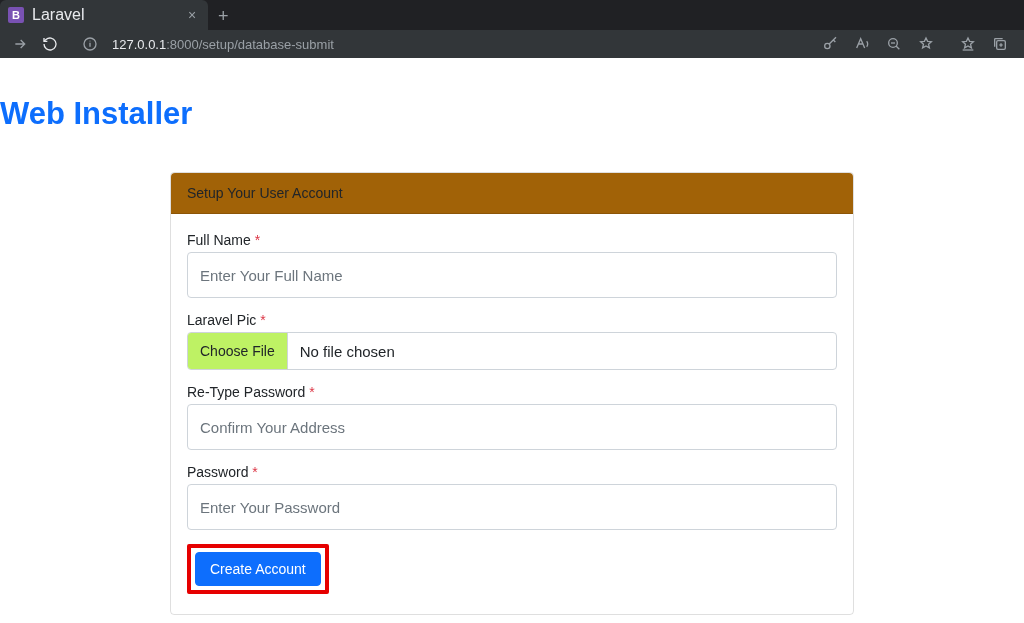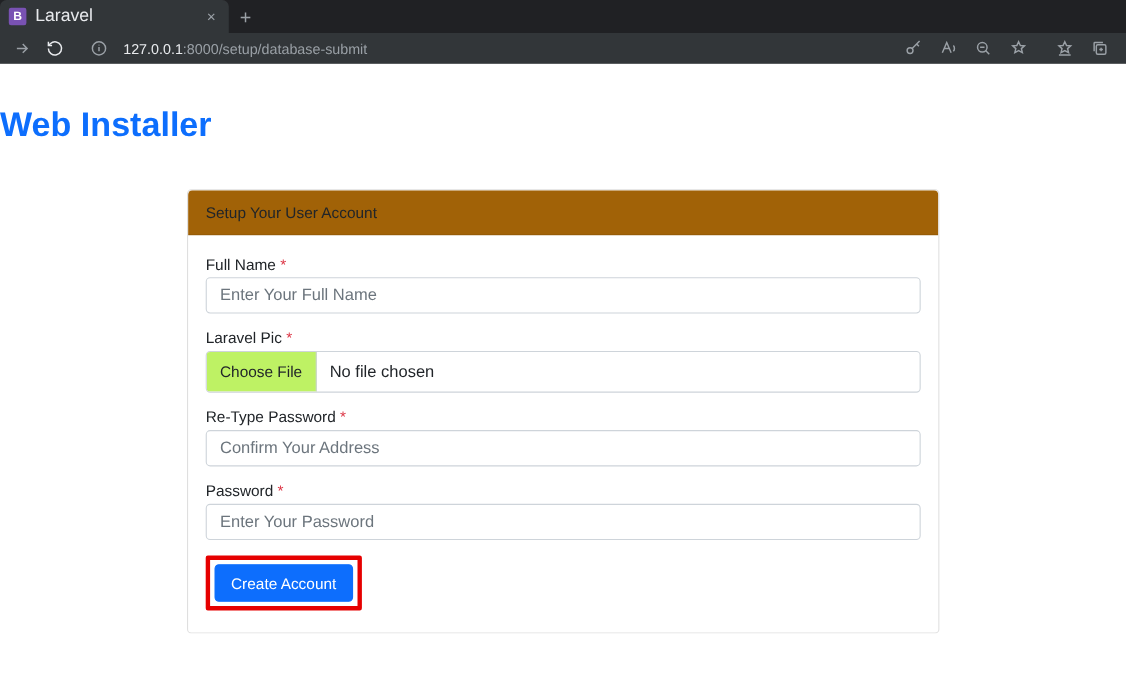--- a/index.html
+++ b/index.html
@@ -28,21 +28,21 @@
     .page { width: 1024px; }
     .page-title { font-size: 31px; font-weight: 600; color: #0d6efd; text-align: left; margin-top: 38px; }
 
     .card { width: 684px; margin: 40px auto 0 auto; border: 1px solid rgba(0,0,0,.125); border-radius: 4px; }
     .card-header { background: #a16207; border-bottom: 1px solid rgba(0,0,0,.125); padding: 12px 16px; font-size: 14px; color: #212529; border-top-left-radius: 4px; border-top-right-radius: 4px; }
     .card-body { padding: 18px 16px 20px 16px; }
 
     .form-group { margin-bottom: 14px; }
     .form-label { font-size: 14px; color: #212529; display: inline-block; margin-bottom: 4px; }
     .req { color: #dc3545; }
-    .form-control { width: 100%; height: 33px; border: 1px solid #ced4da; border-radius: 4px; padding: 6px 12px; font-size: 15px; color: #495057; }
+    .form-control { width: 100%; height: 46px; border: 1px solid #ced4da; border-radius: 4px; padding: 6px 12px; font-size: 15px; color: #495057; }
     .form-control::placeholder { color: #6c757d; }
 
     .file-wrap { display:flex; width:100%; border:1px solid #ced4da; border-radius:4px; height:38px; overflow:hidden; }
     .file-btn { background:#bef264; border:none; border-right:1px solid #ced4da; padding: 0 12px; font-size:14px; color:#212529; cursor:pointer; }
     .file-status { display:flex; align-items:center; padding: 0 12px; font-size:15px; color:#212529; }
 
     .highlight-box { display:inline-block; border: 4px solid #e60000; padding: 4px; border-radius:2px; }
     .btn-primary { background:#0d6efd; border:1px solid #0d6efd; color:#fff; padding: 8px 14px; border-radius:4px; font-size:14px; cursor:pointer; }
   </style>
 </head>

